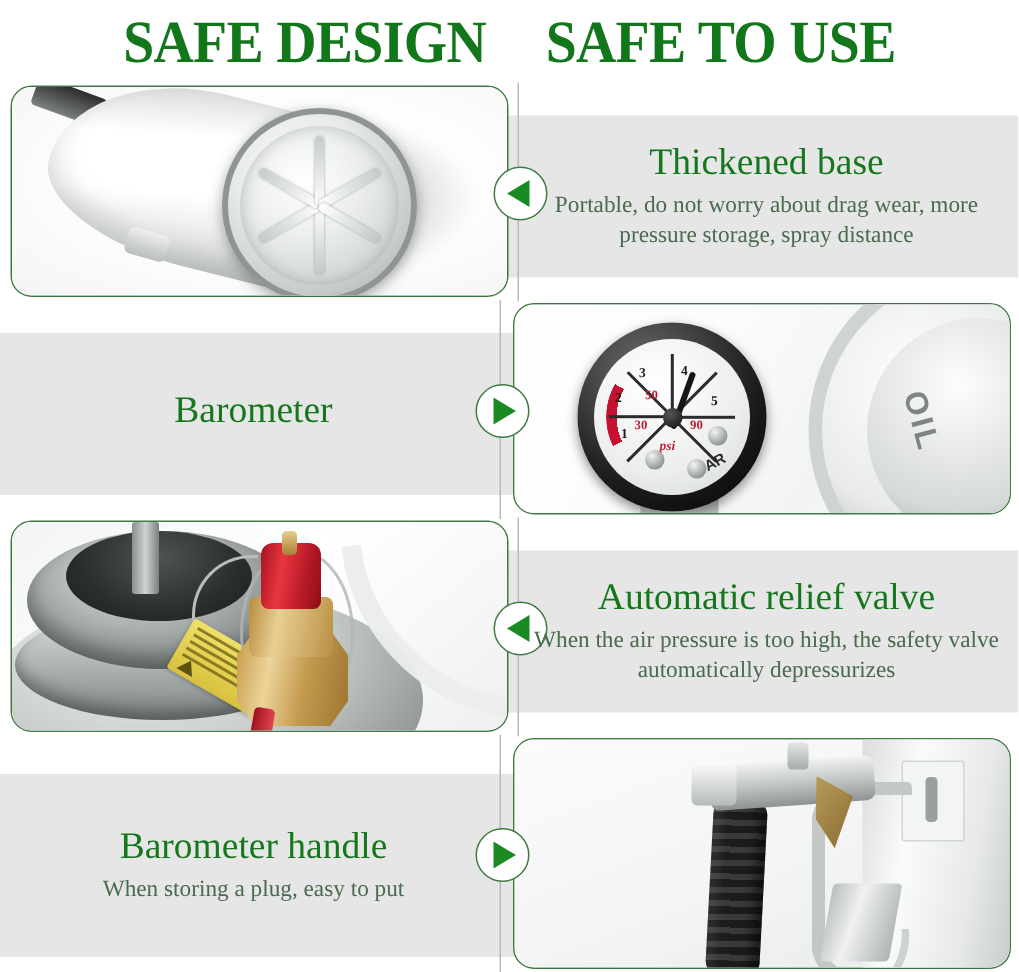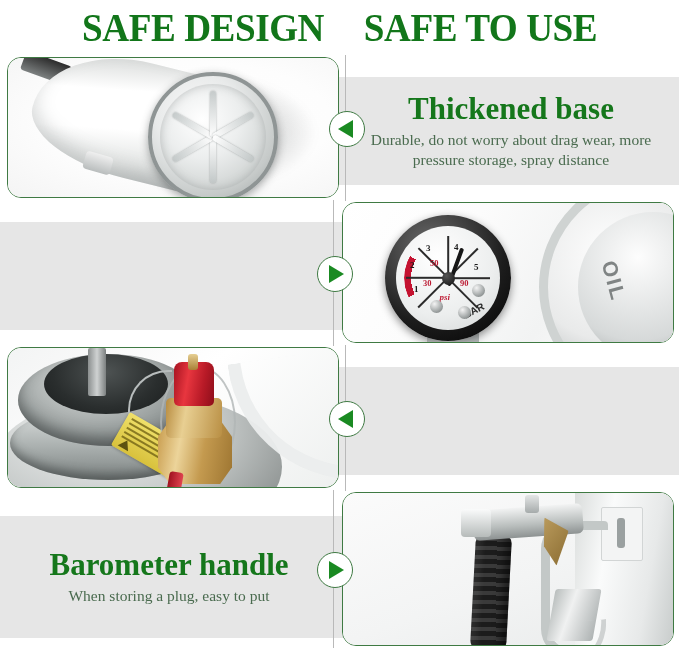--- a/index.html
+++ b/index.html
@@ -75,21 +75,21 @@
   .textblock{
     position:absolute;top:22px;width:318px;height:108px;
     display:flex;flex-direction:column;align-items:center;justify-content:center;
     text-align:center;
   }
   .tb-right{left:352px;}
   .tb-left{left:10px;}
   .row4 .textblock{top:26px;height:122px;}
 
   .feat-title{
-    font-weight:bold;font-size:31px;line-height:1.1;color:#15771b;
+    font-weight:normal;font-size:25px;line-height:1.1;color:#15771b;
     margin:0 0 4px 0;white-space:nowrap;
   }
   .feat-desc{
     font-size:15.5px;line-height:1.28;color:#4a6b4f;margin:0;
     max-width:316px;
   }
 
   
   .photo{position:absolute;inset:0;}
 
@@ -336,21 +336,21 @@
         </div>
       </div>
     </div>
 
     <div class="bullet bullet-at-right">
       <span class="tri tri-left"></span>
     </div>
 
     <div class="textblock tb-right">
       <div class="feat-title">Thickened base</div>
-      <div class="feat-desc">Durable, do not worry about drag wear, more pressure storage, spray distance</div>
+      <div class="feat-desc">Portable, do not worry about drag wear, more pressure storage, spray distance</div>
     </div>
   </div>
 
   <div class="row row2">
     <div class="band band-left"></div>
     <div class="connector conn-mid-l"></div>
 
     <div class="card card-right">
       <div class="photo g-bg">
         <div class="g-lid">
@@ -393,20 +393,21 @@
           </div>
         </div>
       </div>
     </div>
 
     <div class="bullet bullet-at-left">
       <span class="tri tri-right"></span>
     </div>
 
     <div class="textblock tb-left">
+      <div class="feat-title">Barometer</div>
     </div>
   </div>
 
   <div class="row row3">
     <div class="band band-right"></div>
     <div class="connector conn-mid-r"></div>
 
     <div class="card card-left">
       <div class="photo v-bg">
         <div class="v-pot"></div>
@@ -432,20 +433,24 @@
         <div class="v-cap"></div>
         <div class="v-pin"></div>
         <div class="v-tube"></div>
       </div>
     </div>
 
     <div class="bullet bullet-at-right">
       <span class="tri tri-left"></span>
     </div>
 
+    <div class="textblock tb-right">
+      <div class="feat-title">Automatic relief valve</div>
+      <div class="feat-desc">When the air pressure is too high, the safety valve automatically depressurizes</div>
+    </div>
   </div>
 
   <div class="row row4">
     <div class="band band-left"></div>
     <div class="connector conn-mid-l"></div>
 
     <div class="card card-right">
       <div class="photo h-bg">
         <div class="h-tank"></div>
         <div class="h-decal">

